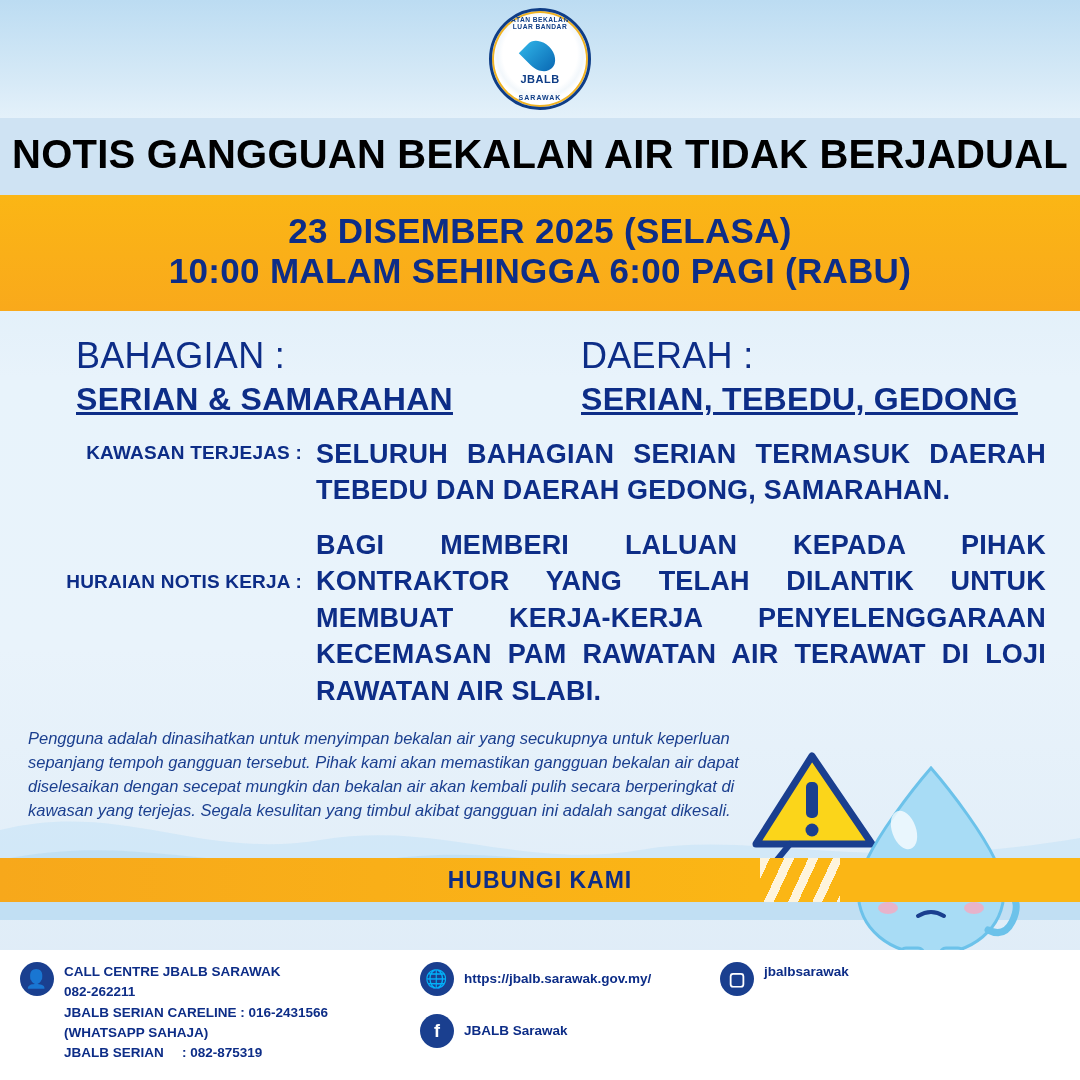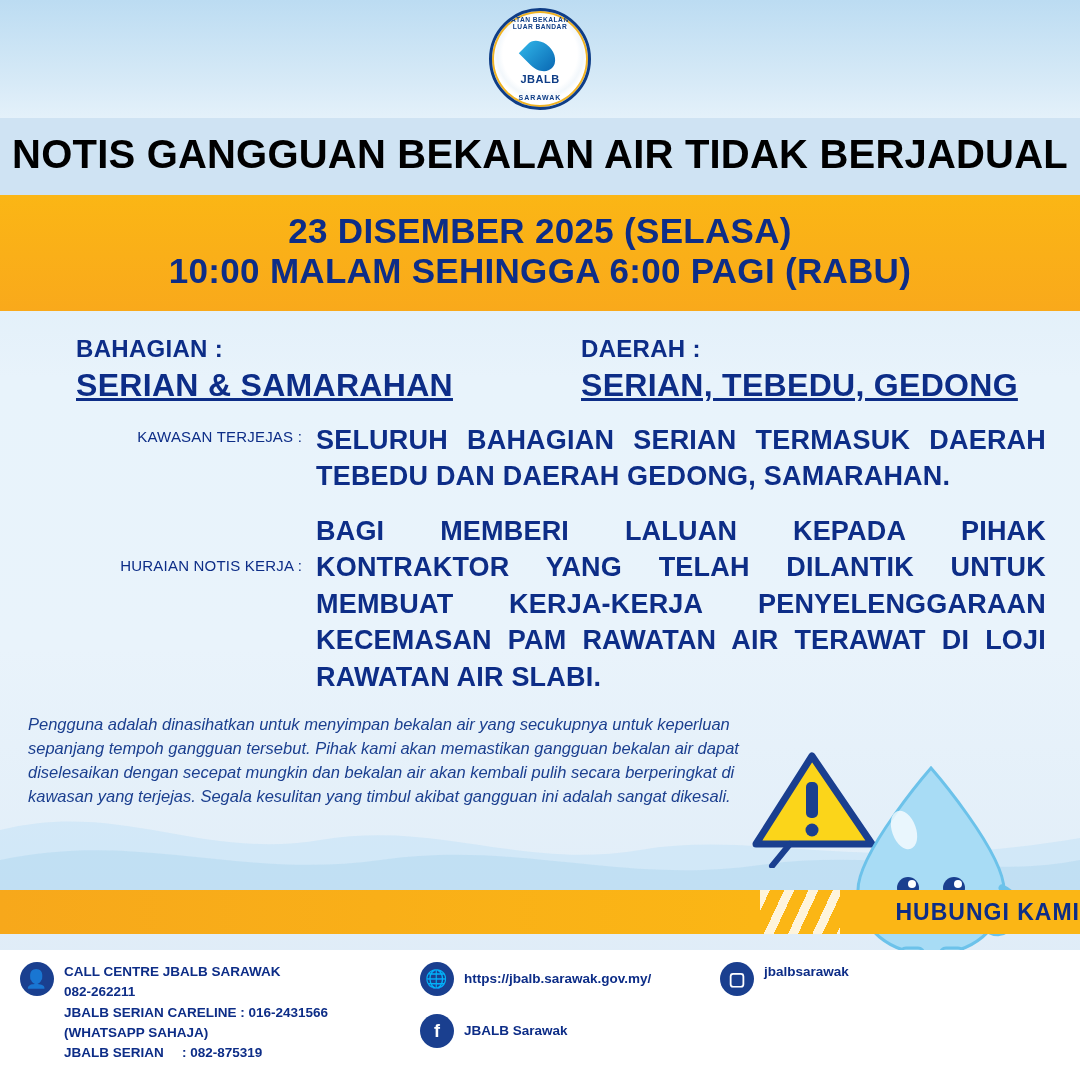--- a/index.html
+++ b/index.html
@@ -85,31 +85,31 @@
     z-index:3;
   }
   .two-col{
     display:flex;
     gap:18px;
   }
   .col{flex:1;}
   .col.left{padding-left:42px;}
   .col.right{padding-left:22px;}
   .label-sm{
-    font-size:24px;font-weight:bold;letter-spacing:.3px;
+    font-size:36px;font-weight:normal;letter-spacing:.3px;
   }
   .value-lg{
     font-size:32px;font-weight:bold;margin-top:4px;letter-spacing:.3px;text-decoration:underline;
   }
   .row{
     display:flex;
     margin-top:18px;
   }
   .row .rlabel{
-    font-size:15px;font-weight:normal;
+    font-size:19px;font-weight:bold;
     width:268px;
     text-align:right;
     padding-right:14px;
     padding-top:6px;
     letter-spacing:.2px;
   }
   .row .rvalue{
     flex:1;
     font-size:27px;font-weight:bold;
     line-height:1.35;
@@ -125,24 +125,24 @@
     color:#1b3f8f;
     line-height:1.45;
     width:740px;
     position:relative;
     z-index:3;
   }
   
   .contact-bar{
     position:absolute;
     left:0;right:0;
-    top:890px;
+    top:858px;
     height:44px;
     background:linear-gradient(90deg,#f7a81b 0%, #fbb615 70%, #fbb615 100%);
-    display:flex;align-items:center;justify-content:flex-end;
+    display:flex;align-items:center;justify-content:center;
     z-index:4;
   }
   .contact-bar .ct{
     font-size:23px;font-weight:bold;color:#0d2d87;letter-spacing:1px;
   }
   .contact-bar .stripes{
     position:absolute;right:240px;top:0;bottom:0;width:80px;
     background:repeating-linear-gradient(115deg,#ffffff 0 9px, transparent 9px 22px);
     opacity:.85;
   }

